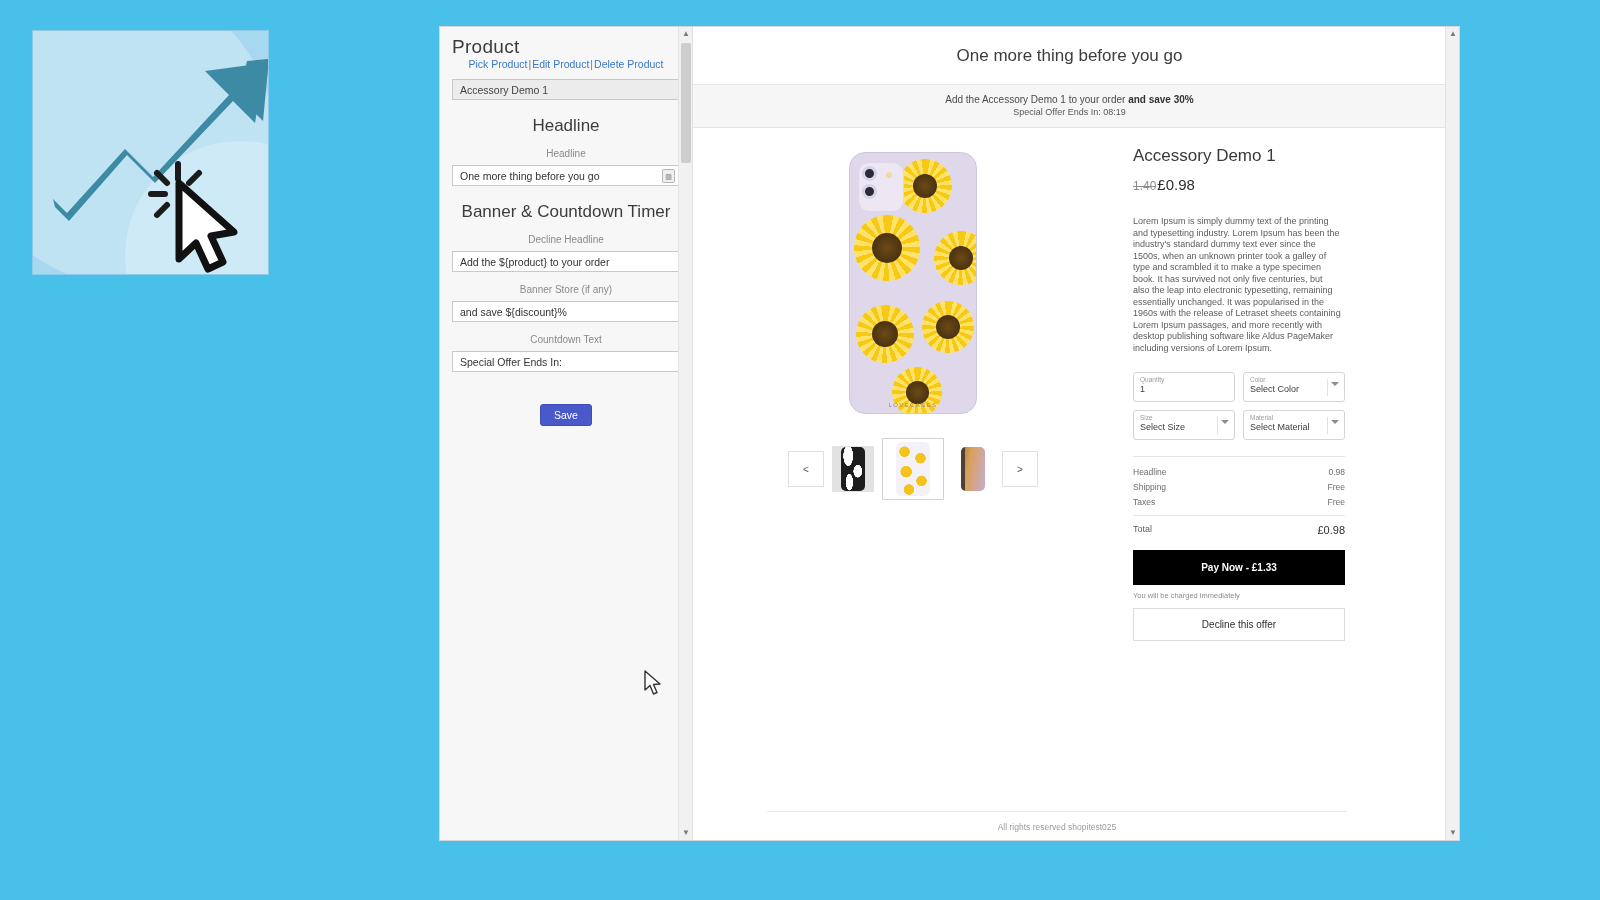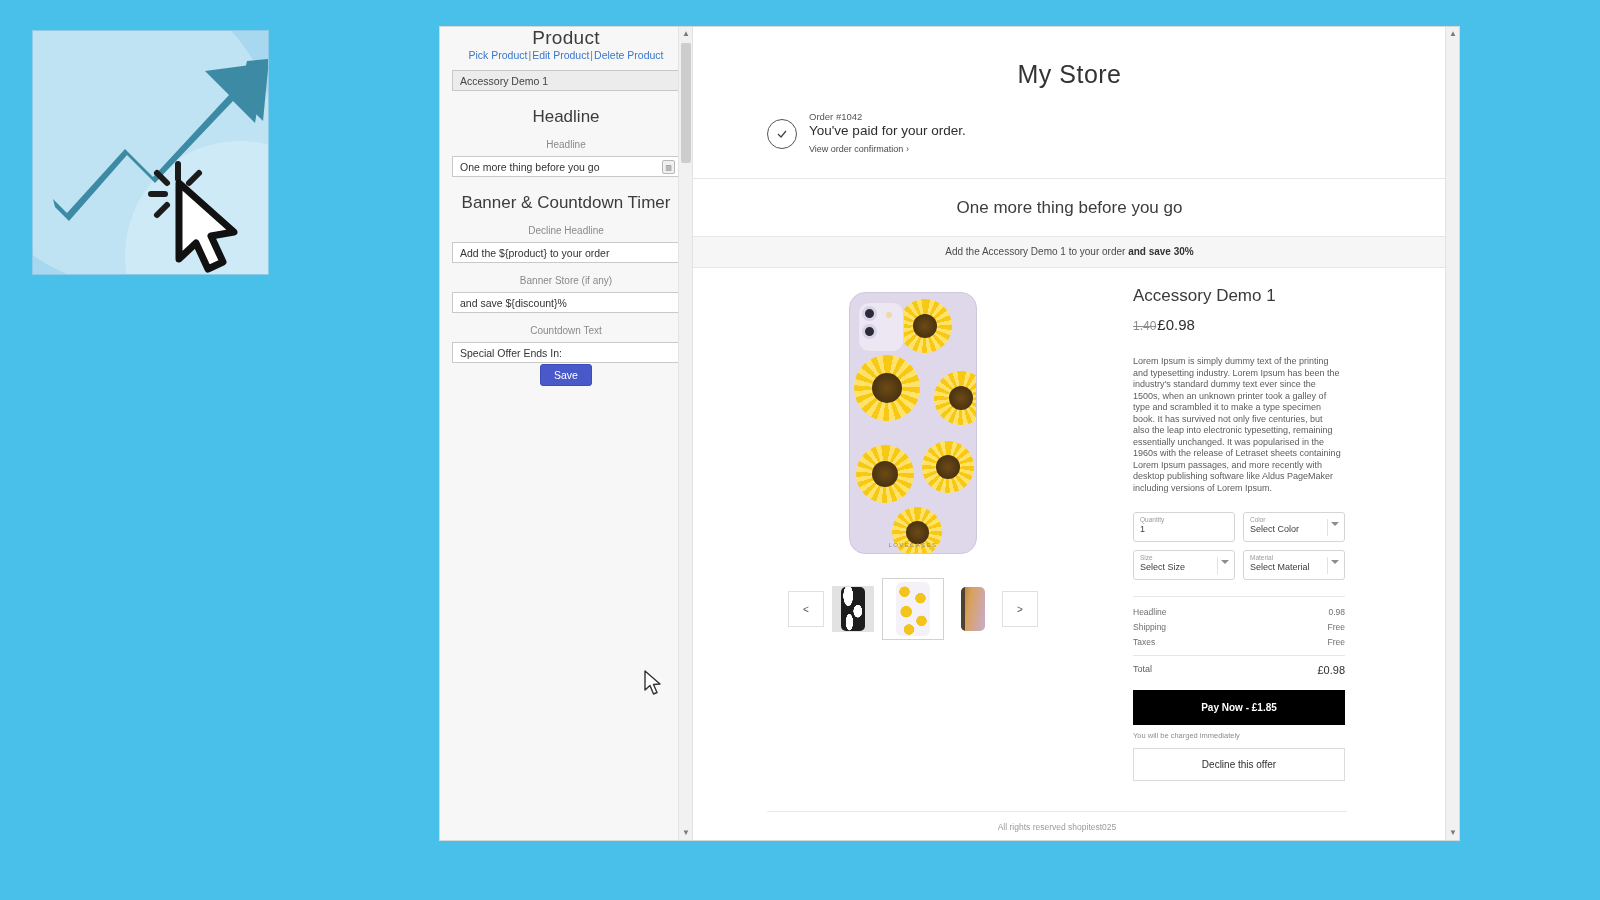--- a/index.html
+++ b/index.html
@@ -63,23 +63,23 @@
   .scrollbar .arrow.up { top: 0; }
   .scrollbar .arrow.down { bottom: 0; }
   .scrollbar .thumb {
     position: absolute; left: 2px; top: 16px;
     width: 10px; height: 120px;
     background: #cdcdcd; border-radius: 2px;
   }
 
   .ed-inner { padding: 0 12px; }
   .ed-h1 {
-    text-align: center; font-weight: 400;
+    font-weight: 400;
     font-size: 19px; color: #3c3c3c;
-    letter-spacing: .3px;
+    margin-top: 9px; letter-spacing: .3px;
   }
   .ed-links {
     text-align: center; font-size: 10.5px;
     color: #4a90d9; 
   }
   .ed-links a { color: #3a77c9; text-decoration: none; cursor: pointer; }
   .ed-links span.sep { color: #777; margin: 0 1px; }
 
   .ed-readonly {
     margin-top: 9px; height: 21px;
@@ -104,21 +104,21 @@
     font-family: inherit; font-size: 10.5px; color: #333;
     padding: 0 22px 0 7px; background: transparent;
   }
   .ed-field .emoji-btn {
     position: absolute; right: 4px; top: 3px;
     width: 13px; height: 14px;
     border: 1px solid #b6b6b6; border-radius: 2px;
     background: #f0f0f0; font-size: 7px; color: #666;
     text-align: center; line-height: 13px; cursor: pointer;
   }
-  .ed-save-wrap { text-align: center; margin-top: 1px; }
+  .ed-save-wrap { text-align: center; margin-top: 32px; }
   .ed-save {
     display: inline-block; min-width: 48px;
     background: #4a59c9; color: #fff;
     font-size: 10.5px; padding: 4px 13px;
     border: 1px solid #3e4cb5; border-radius: 3px;
     cursor: pointer;
   }
 
   
   #preview-pane {
@@ -429,41 +429,26 @@
     <div class="scrollbar">
       <div class="arrow up">▲</div>
       <div class="thumb"></div>
       <div class="arrow down">▼</div>
     </div>
   </div>
 
   <div id="preview-pane">
     <div id="preview-doc">
 
-      <div class="store-head">
-        <div class="store-title">My Store</div>
-
-        <div class="order-row">
-          <div class="check-circle">
-            <svg width="14" height="14" viewBox="0 0 14 14">
-              <polyline points="3,7 6,10 11,4" fill="none" stroke="#444" stroke-width="1.3"></polyline>
-            </svg>
-          </div>
-          <div>
-            <div class="order-num">Order #1042</div>
-            <div class="order-paid">You've paid for your order.</div>
-            <a class="order-link">View order confirmation ›</a>
-          </div>
-        </div>
-      </div>
 
       <div class="one-more">One more thing before you go</div>
 
       <div class="promo-band">
         <div class="promo-line1"><span>Add the Accessory Demo 1 to your order </span><b>and save 30%</b></div>
+        <div class="promo-line2">Special Offer Ends In: 08:19</div>
       </div>
 
       <div class="product-area">
 
         <div class="media-col">
           <div class="hero">
             <div class="sunflower" style="left:48px;top:6px;width:54px;height:54px;">
                 <div class="petals"></div>
                 <div class="core"></div>
               </div>
@@ -553,21 +538,21 @@
             <div class="sum-row">
               <span>Taxes</span>
               <span>Free</span>
             </div>
             <div class="sum-total">
               <span class="lbl">Total</span>
               <span class="val">£0.98</span>
             </div>
           </div>
 
-          <button class="pay-btn">Pay Now - £1.85</button>
+          <button class="pay-btn">Pay Now - £1.33</button>
           <div class="charge-note">You will be charged immediately</div>
           <button class="decline-btn">Decline this offer</button>
         </div>
       </div>
 
       <div class="pv-footer">
         <div class="rule"></div>
         <div class="txt">All rights reserved shopitest025</div>
       </div>
     </div>

